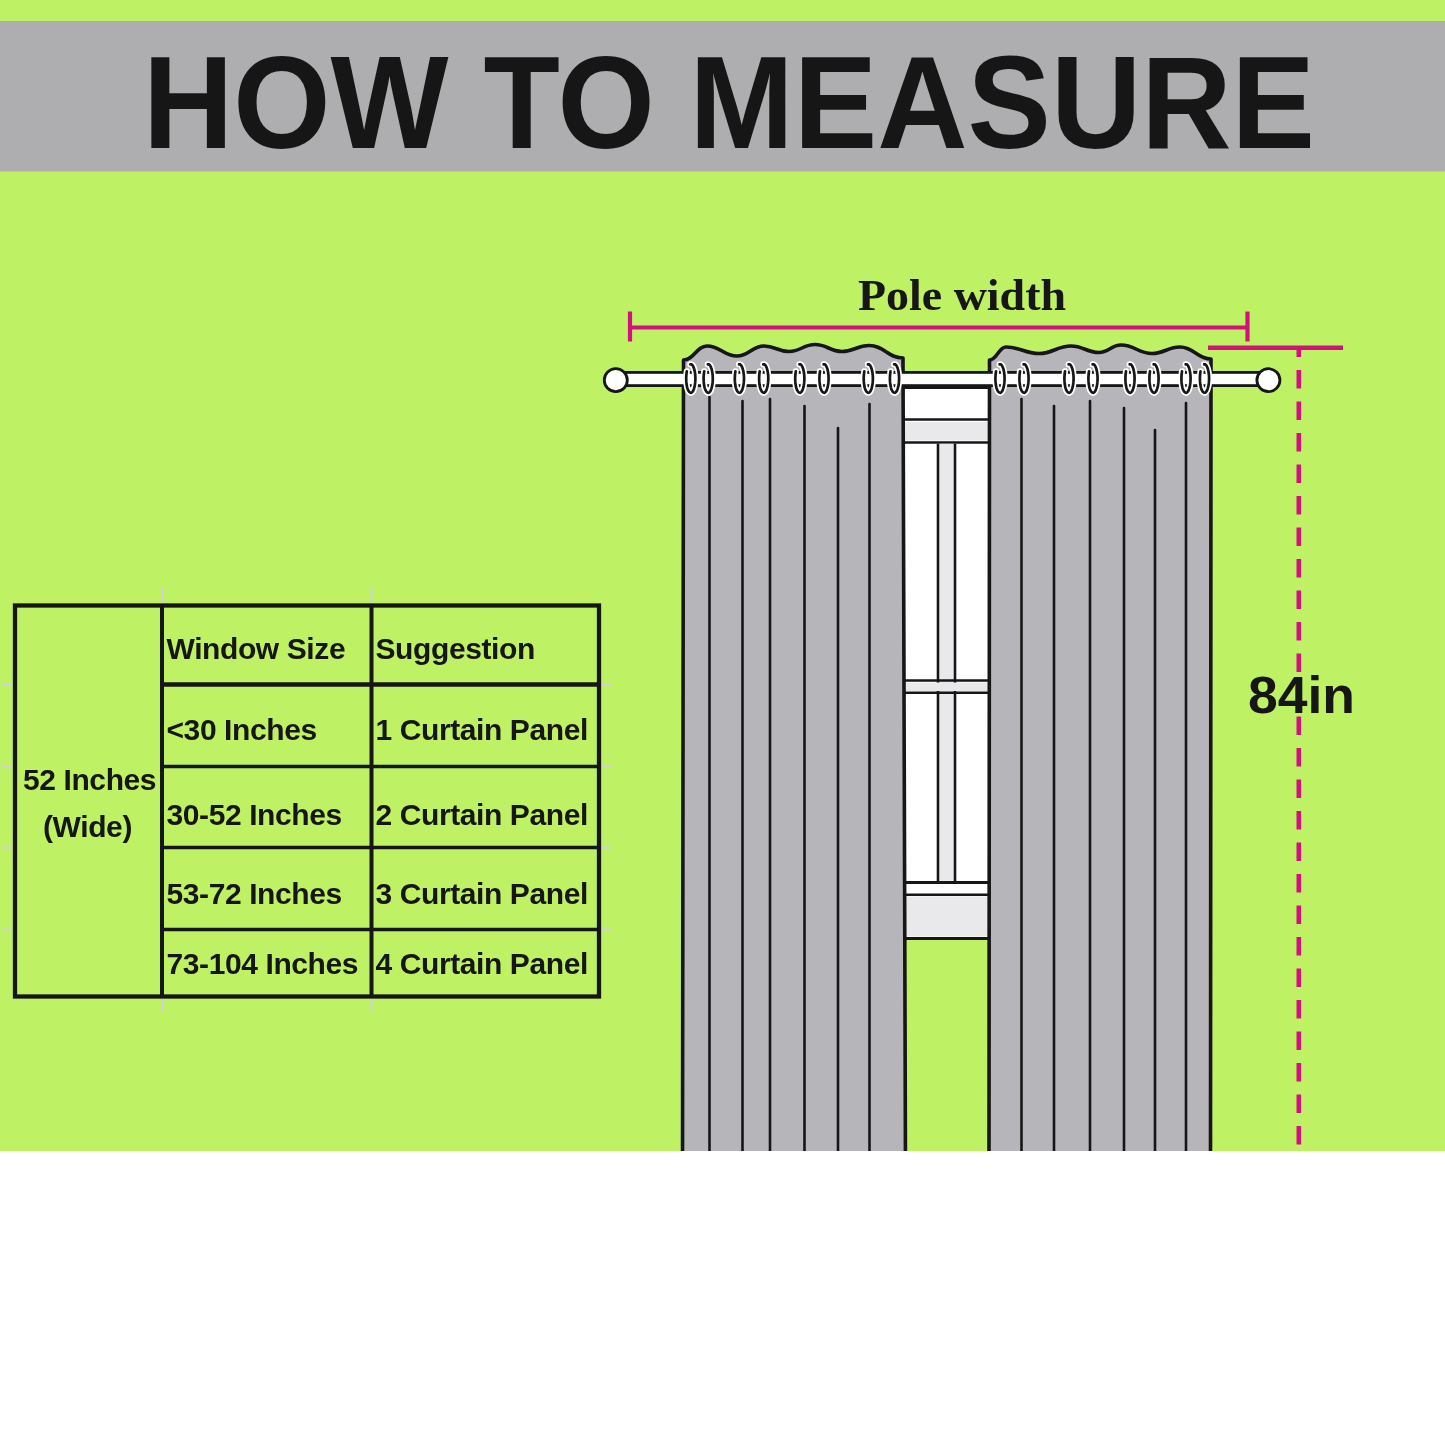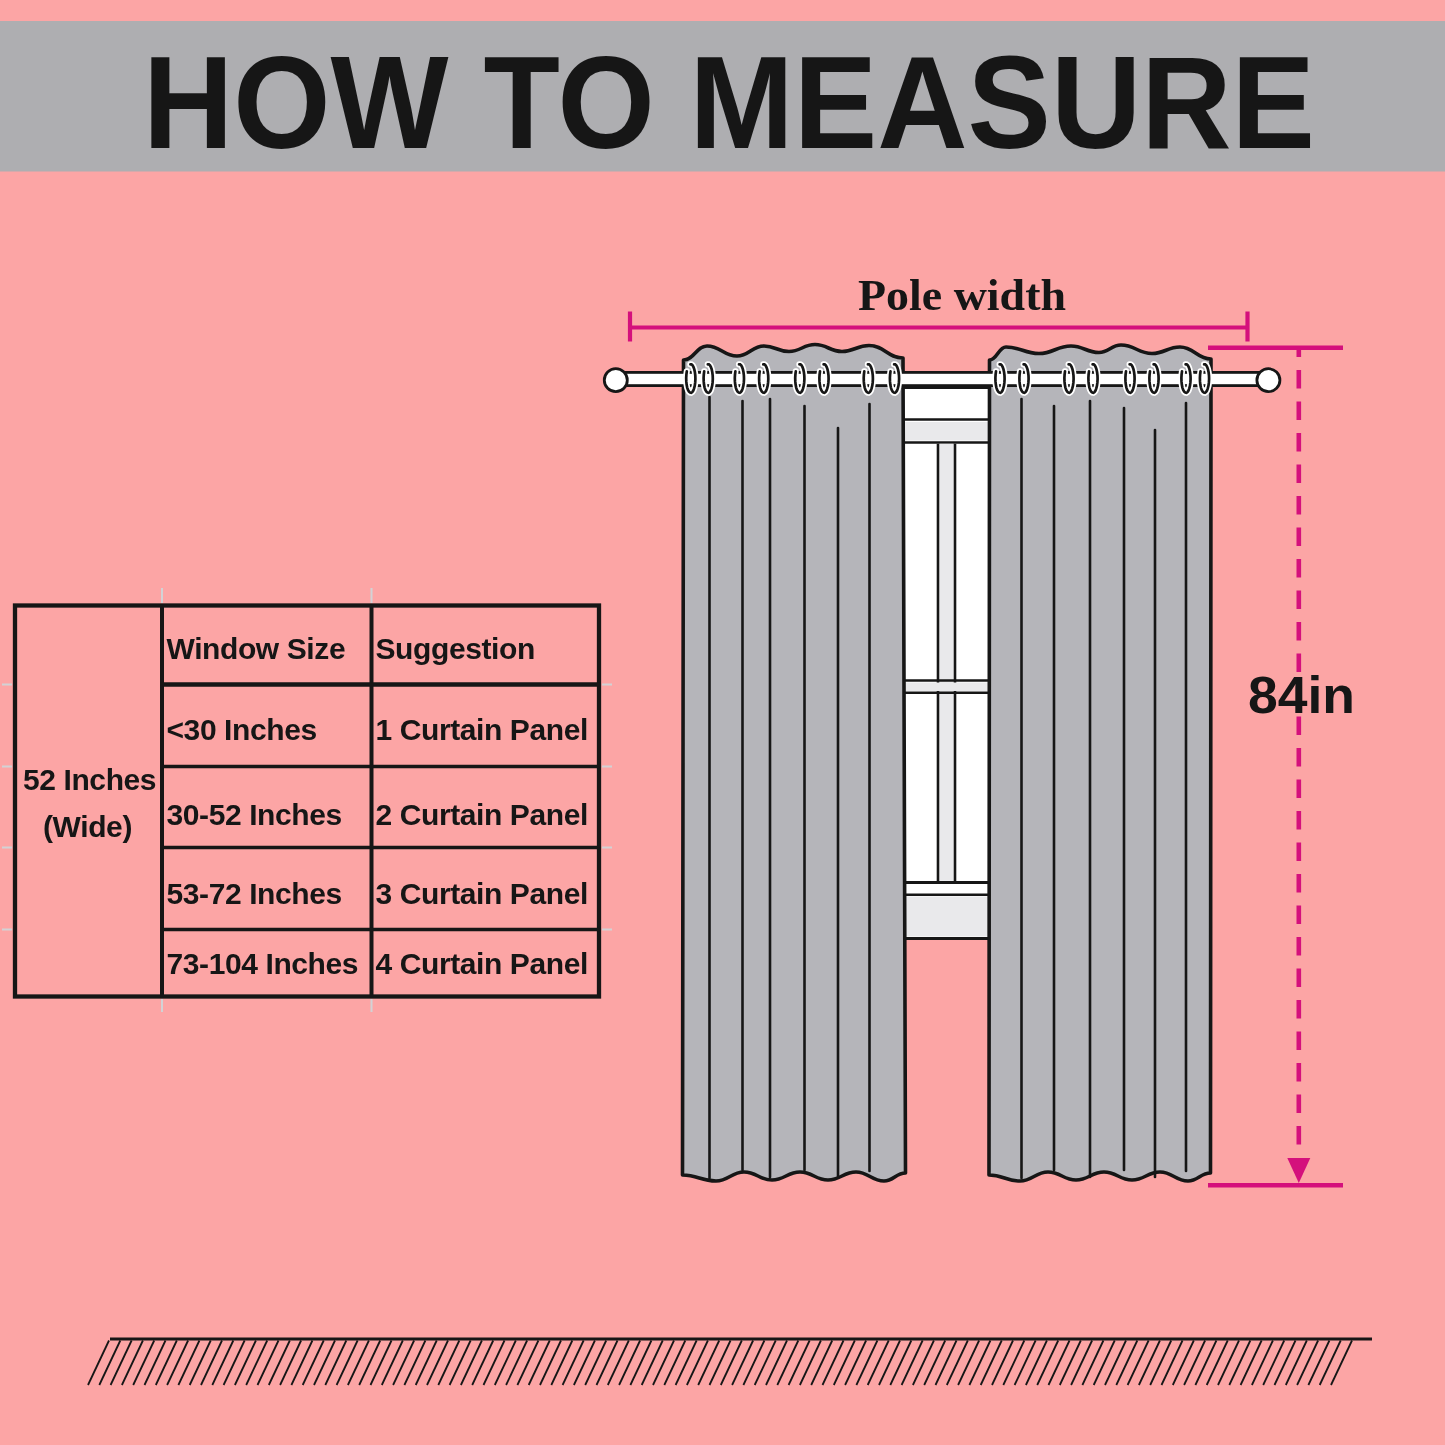--- a/index.html
+++ b/index.html
@@ -1,16 +1,16 @@
 <!DOCTYPE html>
 <html><head>
 <meta charset="utf-8">
 <style>
   html,body{margin:0;padding:0;background:#ffffff;}
-  #page{position:relative;width:1445px;height:1445px;background:#fca5a5;overflow:hidden;
+  #page{position:relative;width:1445px;height:1151px;background:#bef264;overflow:hidden;
         font-family:"Liberation Sans",sans-serif;text-align:center;}
   svg{position:absolute;left:0;top:0;}
 </style>
 </head>
 <body>
 <div id="page">
 <svg width="1445" height="1445" viewBox="0 0 1445 1445">
 
 <rect x="0" y="21" width="1445" height="150.5" fill="#aeaeb1"></rect>
 

